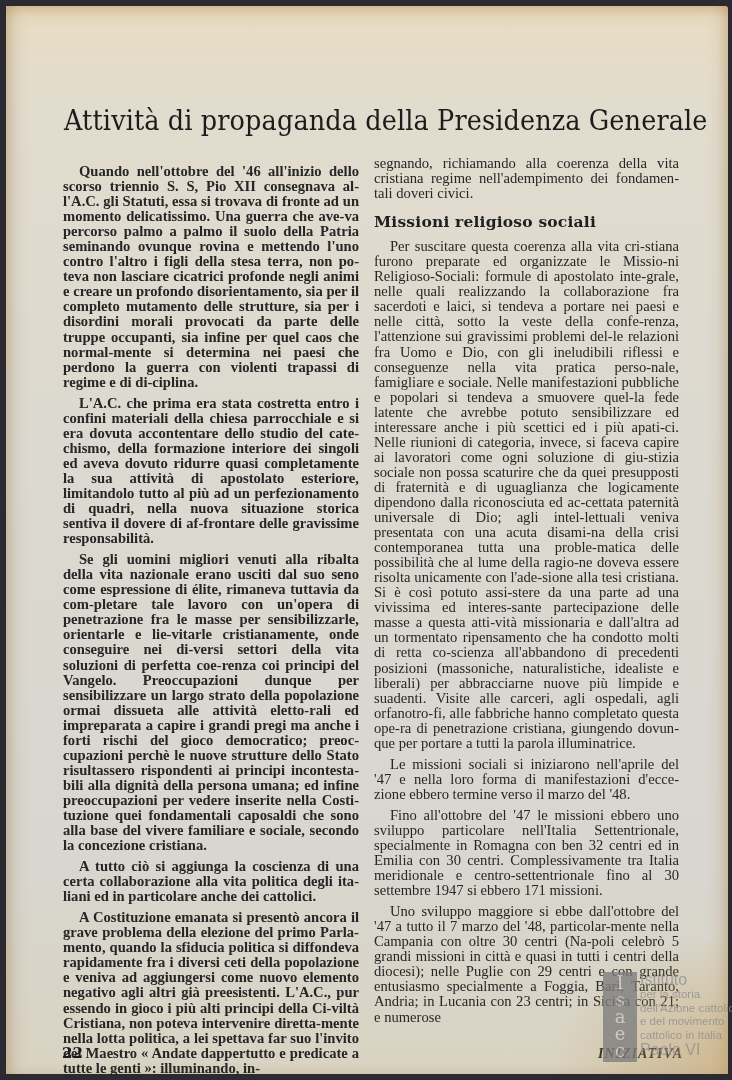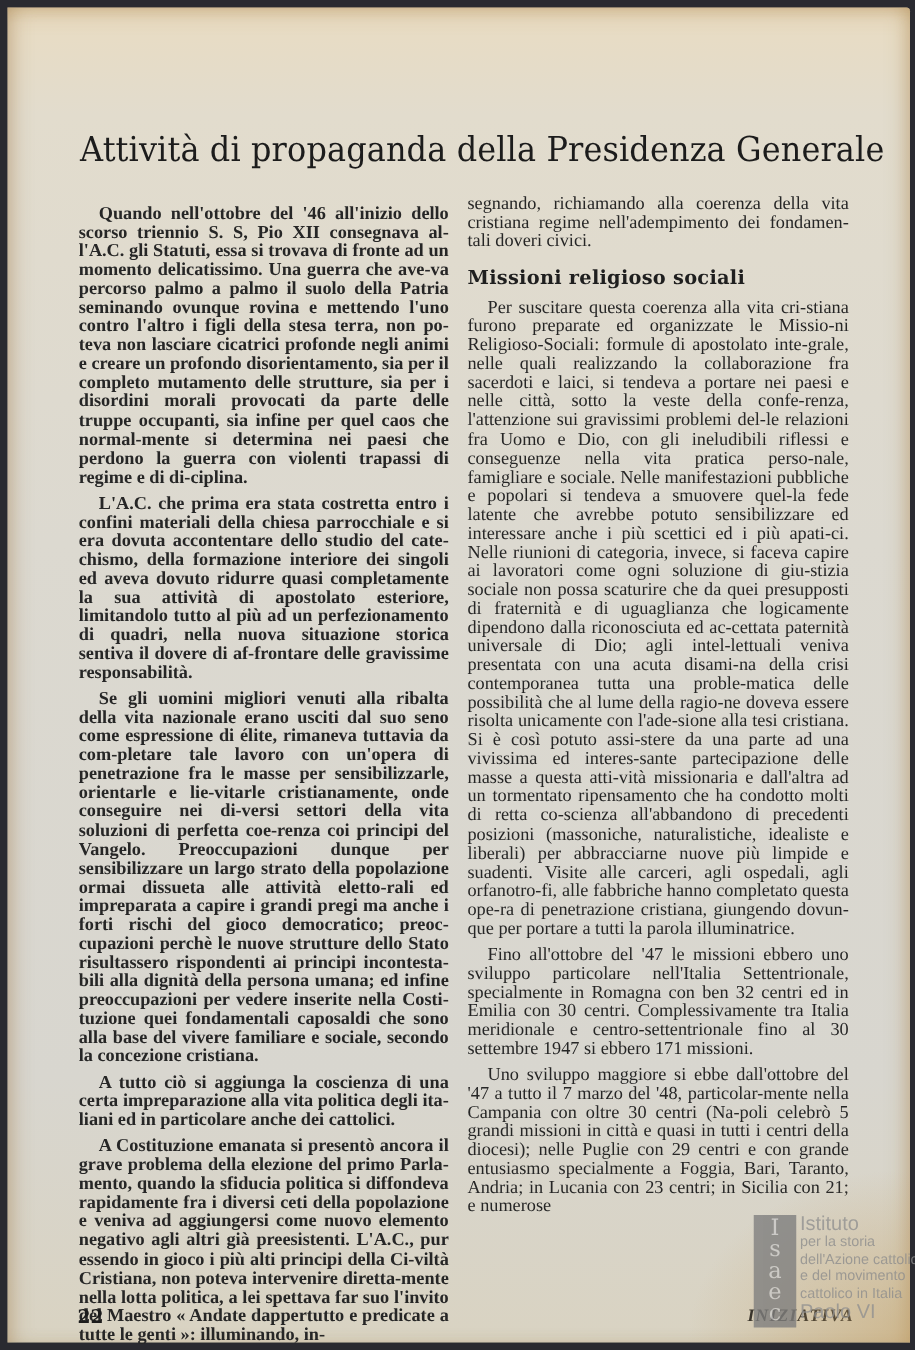--- a/index.html
+++ b/index.html
@@ -66,28 +66,29 @@
 <body>
 
 <div class="page">
 
   <h1 class="title">Attività di propaganda della Presidenza Generale</h1>
 
   <div class="col col-left">
     <p>Quando nell'ottobre del '46 all'inizio dello scorso triennio S. S, Pio XII consegnava al-l'A.C. gli Statuti, essa si trovava di fronte ad un momento delicatissimo. Una guerra che ave-va percorso palmo a palmo il suolo della Patria seminando ovunque rovina e mettendo l'uno contro l'altro i figli della stesa terra, non po-teva non lasciare cicatrici profonde negli animi e creare un profondo disorientamento, sia per il completo mutamento delle strutture, sia per i disordini morali provocati da parte delle truppe occupanti, sia infine per quel caos che normal-mente si determina nei paesi che perdono la guerra con violenti trapassi di regime e di di-ciplina.</p>
     <p>L'A.C. che prima era stata costretta entro i confini materiali della chiesa parrocchiale e si era dovuta accontentare dello studio del cate-chismo, della formazione interiore dei singoli ed aveva dovuto ridurre quasi completamente la sua attività di apostolato esteriore, limitandolo tutto al più ad un perfezionamento di quadri, nella nuova situazione storica sentiva il dovere di af-frontare delle gravissime responsabilità.</p>
     <p>Se gli uomini migliori venuti alla ribalta della vita nazionale erano usciti dal suo seno come espressione di élite, rimaneva tuttavia da com-pletare tale lavoro con un'opera di penetrazione fra le masse per sensibilizzarle, orientarle e lie-vitarle cristianamente, onde conseguire nei di-versi settori della vita soluzioni di perfetta coe-renza coi principi del Vangelo. Preoccupazioni dunque per sensibilizzare un largo strato della popolazione ormai dissueta alle attività eletto-rali ed impreparata a capire i grandi pregi ma anche i forti rischi del gioco democratico; preoc-cupazioni perchè le nuove strutture dello Stato risultassero rispondenti ai principi incontesta-bili alla dignità della persona umana; ed infine preoccupazioni per vedere inserite nella Costi-tuzione quei fondamentali caposaldi che sono alla base del vivere familiare e sociale, secondo la concezione cristiana.</p>
-    <p>A tutto ciò si aggiunga la coscienza di una certa impreparazione alla vita politica degli ita-liani ed in particolare anche dei cattolici.</p>
+    <p>A tutto ciò si aggiunga la coscienza di una certa collaborazione alla vita politica degli ita-liani ed in particolare anche dei cattolici.</p>
     <p>A Costituzione emanata si presentò ancora il grave problema della elezione del primo Parla-mento, quando la sfiducia politica si diffondeva rapidamente fra i diversi ceti della popolazione e veniva ad aggiungersi come nuovo elemento negativo agli altri già preesistenti. L'A.C., pur essendo in gioco i più alti principi della Ci-viltà Cristiana, non poteva intervenire diretta-mente nella lotta politica, a lei spettava far suo l'invito del Maestro « Andate dappertutto e predicate a tutte le genti »: illuminando, in-</p>
   </div>
 
   <div class="col col-right">
     <p class="cont">segnando, richiamando alla coerenza della vita cristiana regime nell'adempimento dei fondamen-tali doveri civici.</p>
     <div class="section-heading">Missioni religioso sociali</div>
     <p>Per suscitare questa coerenza alla vita cri-stiana furono preparate ed organizzate le Missio-ni Religioso-Sociali: formule di apostolato inte-grale, nelle quali realizzando la collaborazione fra sacerdoti e laici, si tendeva a portare nei paesi e nelle città, sotto la veste della confe-renza, l'attenzione sui gravissimi problemi del-le relazioni fra Uomo e Dio, con gli ineludibili riflessi e conseguenze nella vita pratica perso-nale, famigliare e sociale. Nelle manifestazioni pubbliche e popolari si tendeva a smuovere quel-la fede latente che avrebbe potuto sensibilizzare ed interessare anche i più scettici ed i più apati-ci. Nelle riunioni di categoria, invece, si faceva capire ai lavoratori come ogni soluzione di giu-stizia sociale non possa scaturire che da quei presupposti di fraternità e di uguaglianza che logicamente dipendono dalla riconosciuta ed ac-cettata paternità universale di Dio; agli intel-lettuali veniva presentata con una acuta disami-na della crisi contemporanea tutta una proble-matica delle possibilità che al lume della ragio-ne doveva essere risolta unicamente con l'ade-sione alla tesi cristiana. Si è così potuto assi-stere da una parte ad una vivissima ed interes-sante partecipazione delle masse a questa atti-vità missionaria e dall'altra ad un tormentato ripensamento che ha condotto molti di retta co-scienza all'abbandono di precedenti posizioni (massoniche, naturalistiche, idealiste e liberali) per abbracciarne nuove più limpide e suadenti. Visite alle carceri, agli ospedali, agli orfanotro-fi, alle fabbriche hanno completato questa ope-ra di penetrazione cristiana, giungendo dovun-que per portare a tutti la parola illuminatrice.</p>
+    <p>Le missioni sociali si iniziarono nell'aprile del '47 e nella loro forma di manifestazioni d'ecce-zione ebbero termine verso il marzo del '48.</p>
     <p>Fino all'ottobre del '47 le missioni ebbero uno sviluppo particolare nell'Italia Settentrionale, specialmente in Romagna con ben 32 centri ed in Emilia con 30 centri. Complessivamente tra Italia meridionale e centro-settentrionale fino al 30 settembre 1947 si ebbero 171 missioni.</p>
     <p>Uno sviluppo maggiore si ebbe dall'ottobre del '47 a tutto il 7 marzo del '48, particolar-mente nella Campania con oltre 30 centri (Na-poli celebrò 5 grandi missioni in città e quasi in tutti i centri della diocesi); nelle Puglie con 29 centri e con grande entusiasmo specialmente a Foggia, Bari, Taranto, Andria; in Lucania con 23 centri; in Sicilia con 21; e numerose</p>
   </div>
 
   <div class="page-number">22</div>
   <div class="running-footer">INIZIATIVA</div>
 </div>
 
 <div class="watermark">
   <div class="wm-block">

